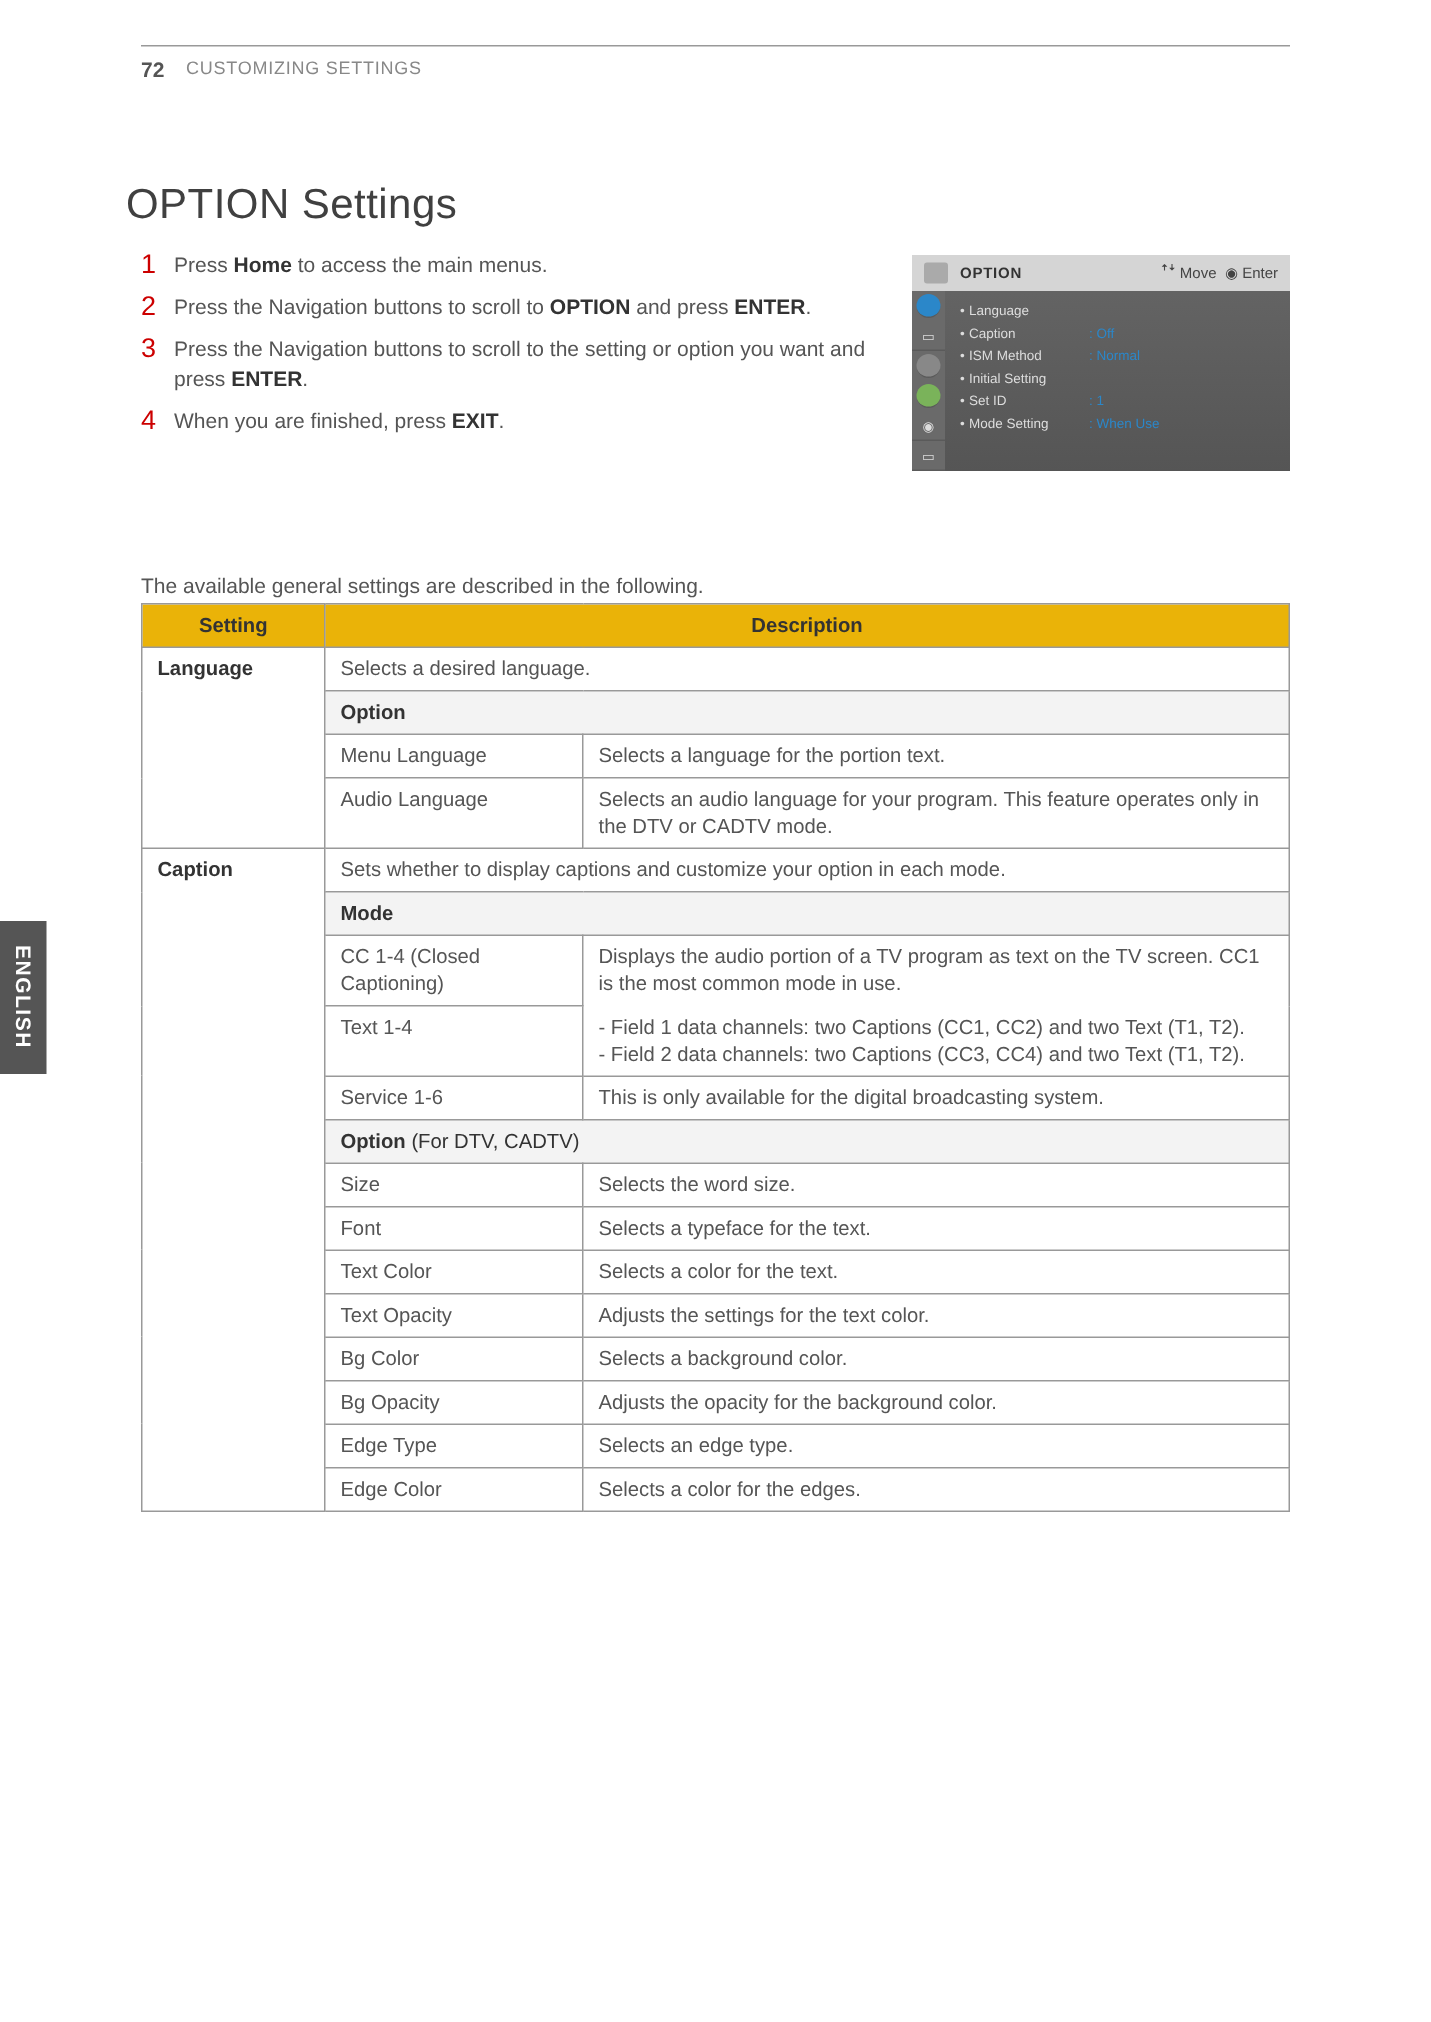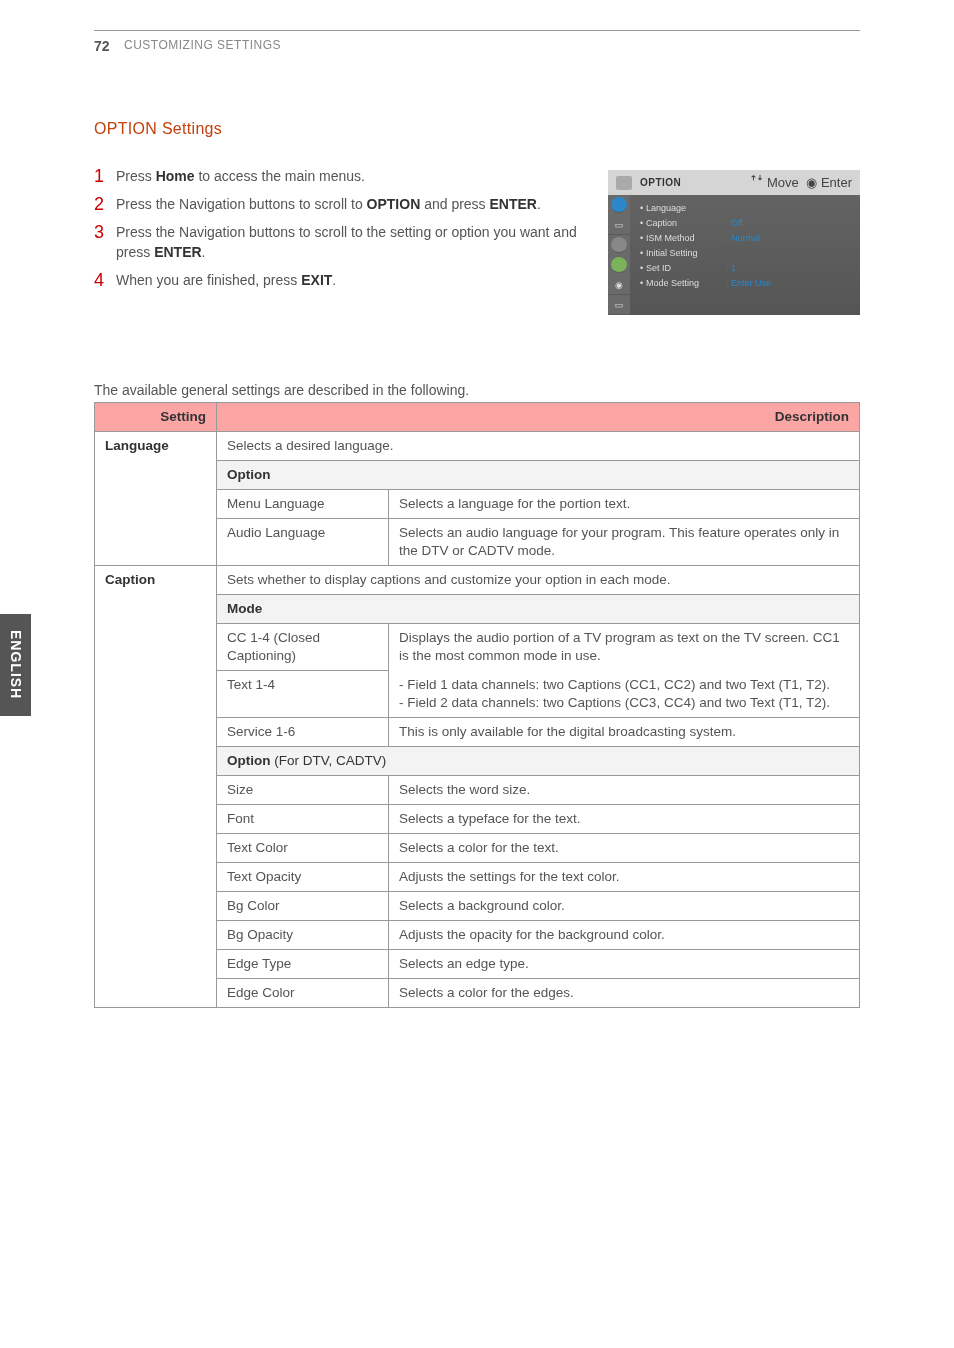--- a/index.html
+++ b/index.html
@@ -30,24 +30,24 @@
     position: absolute;
     top: 38px;
     left: 124px;
     font-size: 12px;
     letter-spacing: 0.5px;
     color: #888;
   }
   .main-heading {
     position: absolute;
     top: 120px;
-    left: 94px;
-    font-size: 16px;
+    left: 84px;
+    font-size: 28px;
     font-weight: normal;
-    color: #c2410c;
+    color: #404040;
     letter-spacing: 0.3px;
   }
   .steps {
     position: absolute;
     top: 166px;
     left: 94px;
     width: 500px;
   }
   .step {
     display: flex;
@@ -91,21 +91,21 @@
     color: #333;
   }
   .osd-header .osd-icon {
     width: 16px; height: 14px;
     background: #aaa;
     border-radius: 2px;
     margin-right: 8px;
     position: relative;
   }
   .osd-title { font-weight: bold; letter-spacing: 0.5px; font-size: 10px; }
-  .osd-hints { margin-left: auto; font-size: 13px; color: #444; }
+  .osd-hints { margin-left: auto; font-size: 10px; color: #444; }
   .osd-body { display: flex; }
   .osd-side {
     width: 22px;
     background: #6a6a6a;
     display: flex;
     flex-direction: column;
   }
   .osd-side-item {
     height: 20px;
     border-bottom: 1px solid #5a5a5a;
@@ -137,23 +137,23 @@
     color: #555;
   }
   .settings-table td, .settings-table th {
     border: 1px solid #999;
     padding: 5px 10px;
     vertical-align: top;
     text-align: left;
     line-height: 18px;
   }
   .settings-table th {
-    background: #fca5a5;
+    background: #eab308;
     font-weight: bold;
-    text-align: right;
+    text-align: center;
     color: #333;
   }
   .settings-table .col1 { width: 122px; }
   .settings-table .subcol { width: 172px; }
   .section-row td {
     background: #f3f3f3;
     font-weight: bold;
     color: #333;
   }
   .bold-cell { font-weight: bold; color: #333; }
@@ -256,21 +256,21 @@
           <span class="val"></span>
         </div>
       <div class="osd-row">
           <span class="bullet">•</span>
           <span class="label">Set ID</span>
           <span class="val">: 1</span>
         </div>
       <div class="osd-row">
           <span class="bullet">•</span>
           <span class="label">Mode Setting</span>
-          <span class="val">: Enter Use</span>
+          <span class="val">: When Use</span>
         </div>
     </div>
   </div>
 </div>
 
 <table class="settings-table">
   <tbody>
       <tr>
     <th class="col1">Setting</th>
     <th colspan="2">Description</th>

